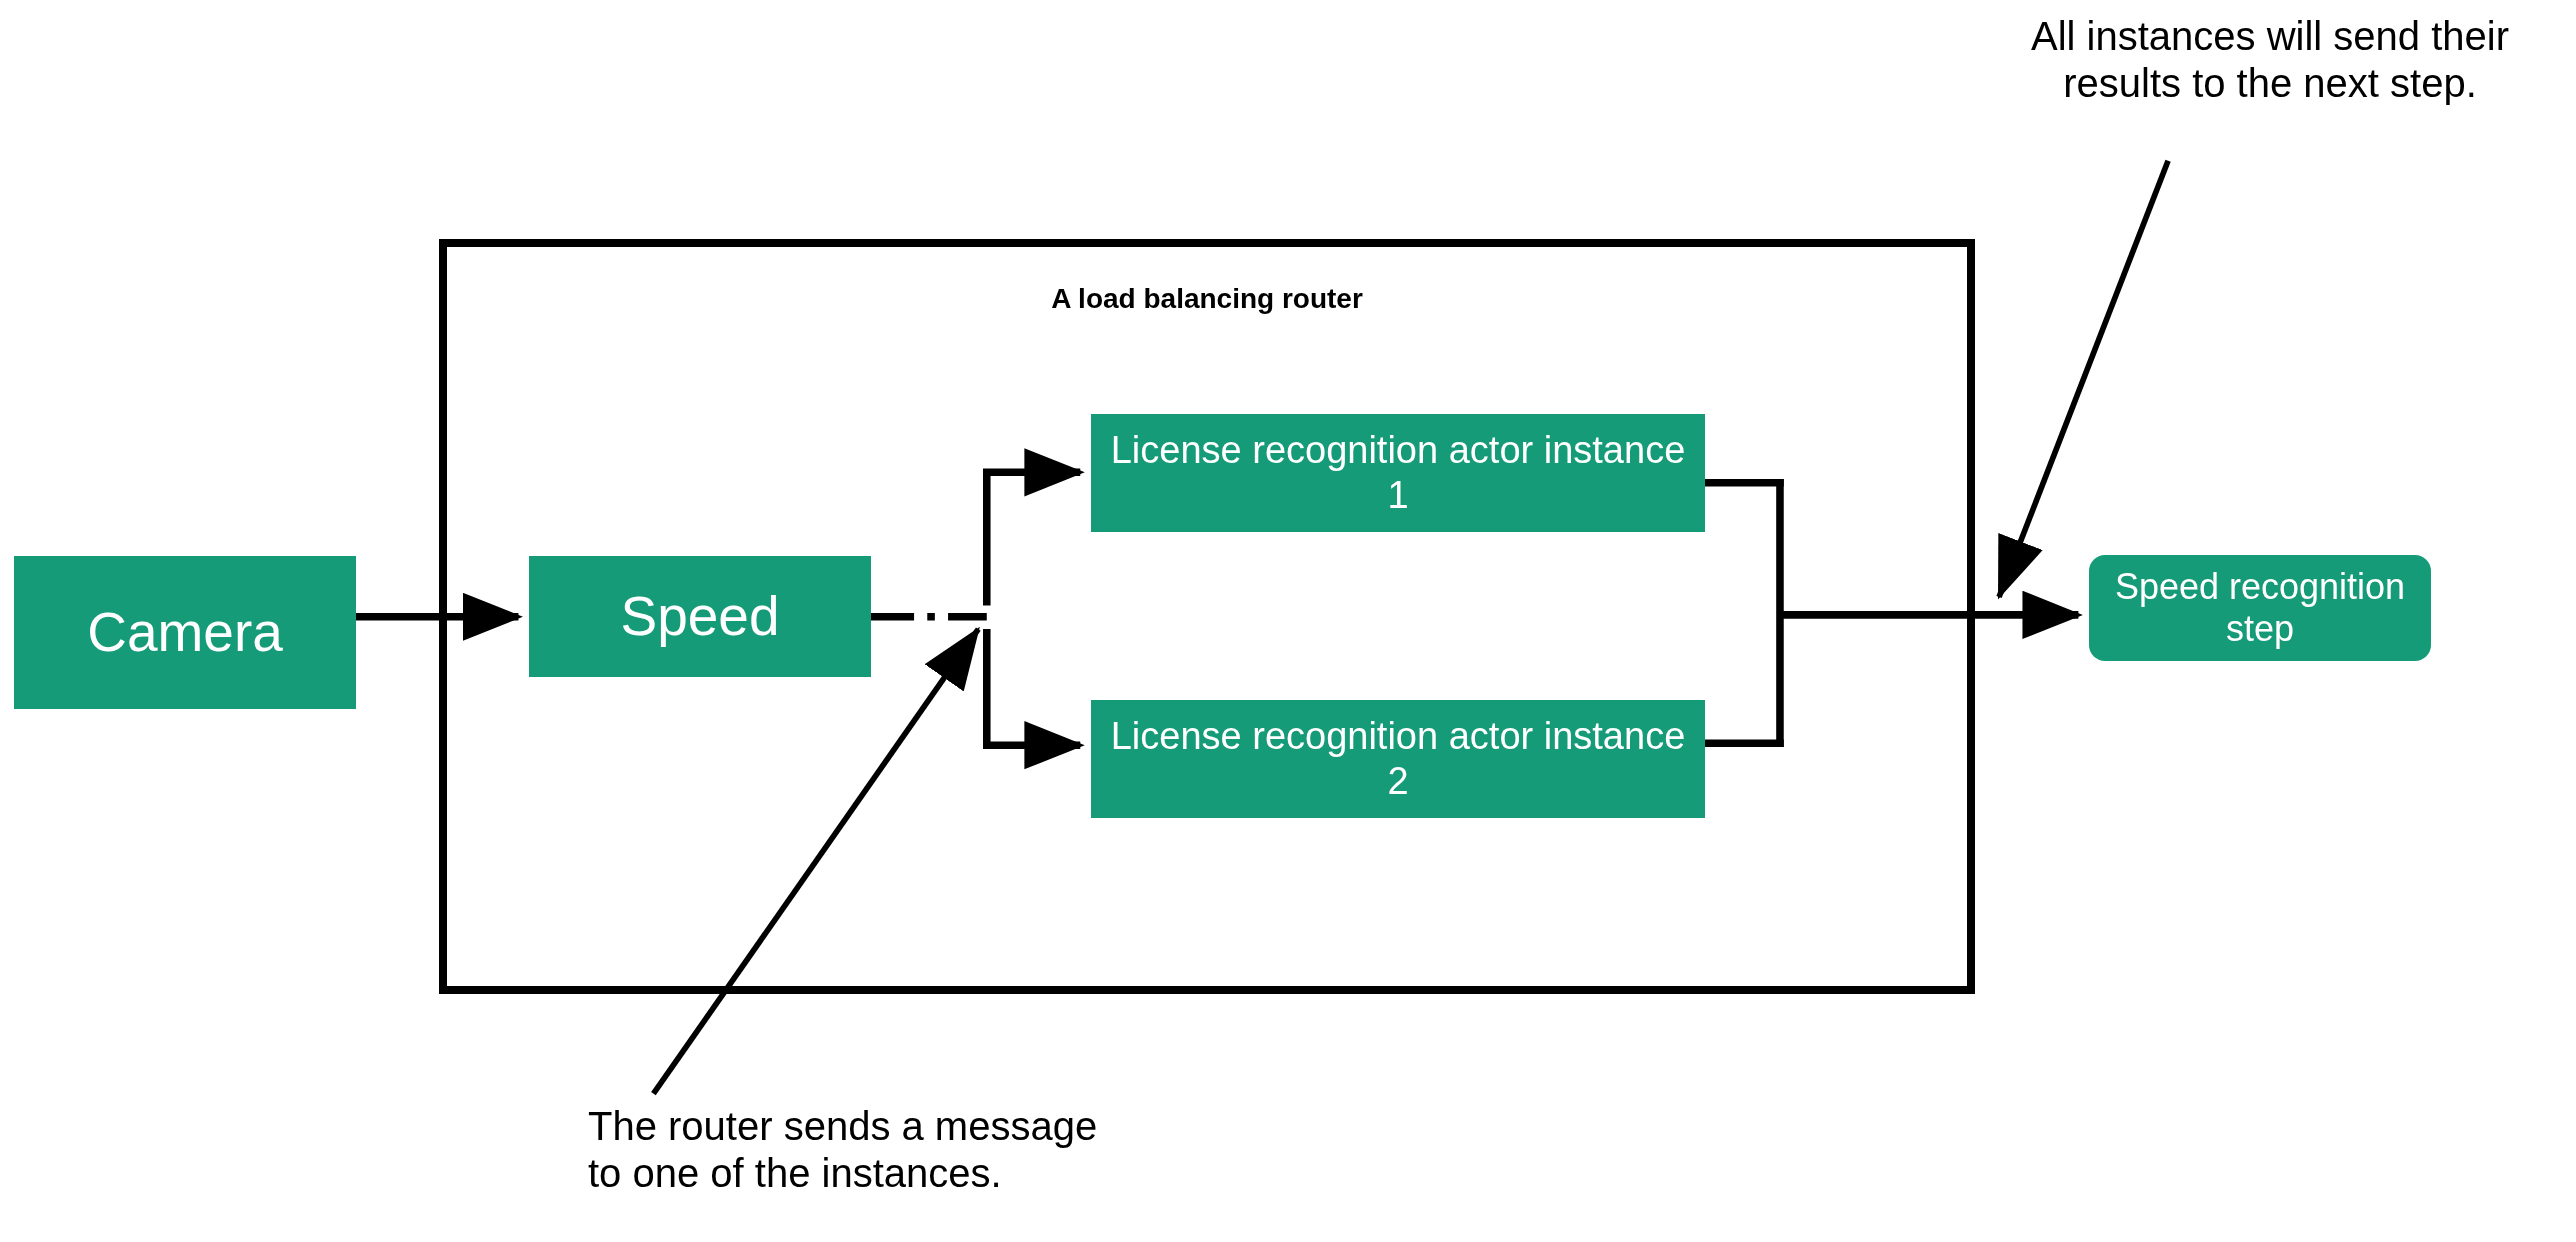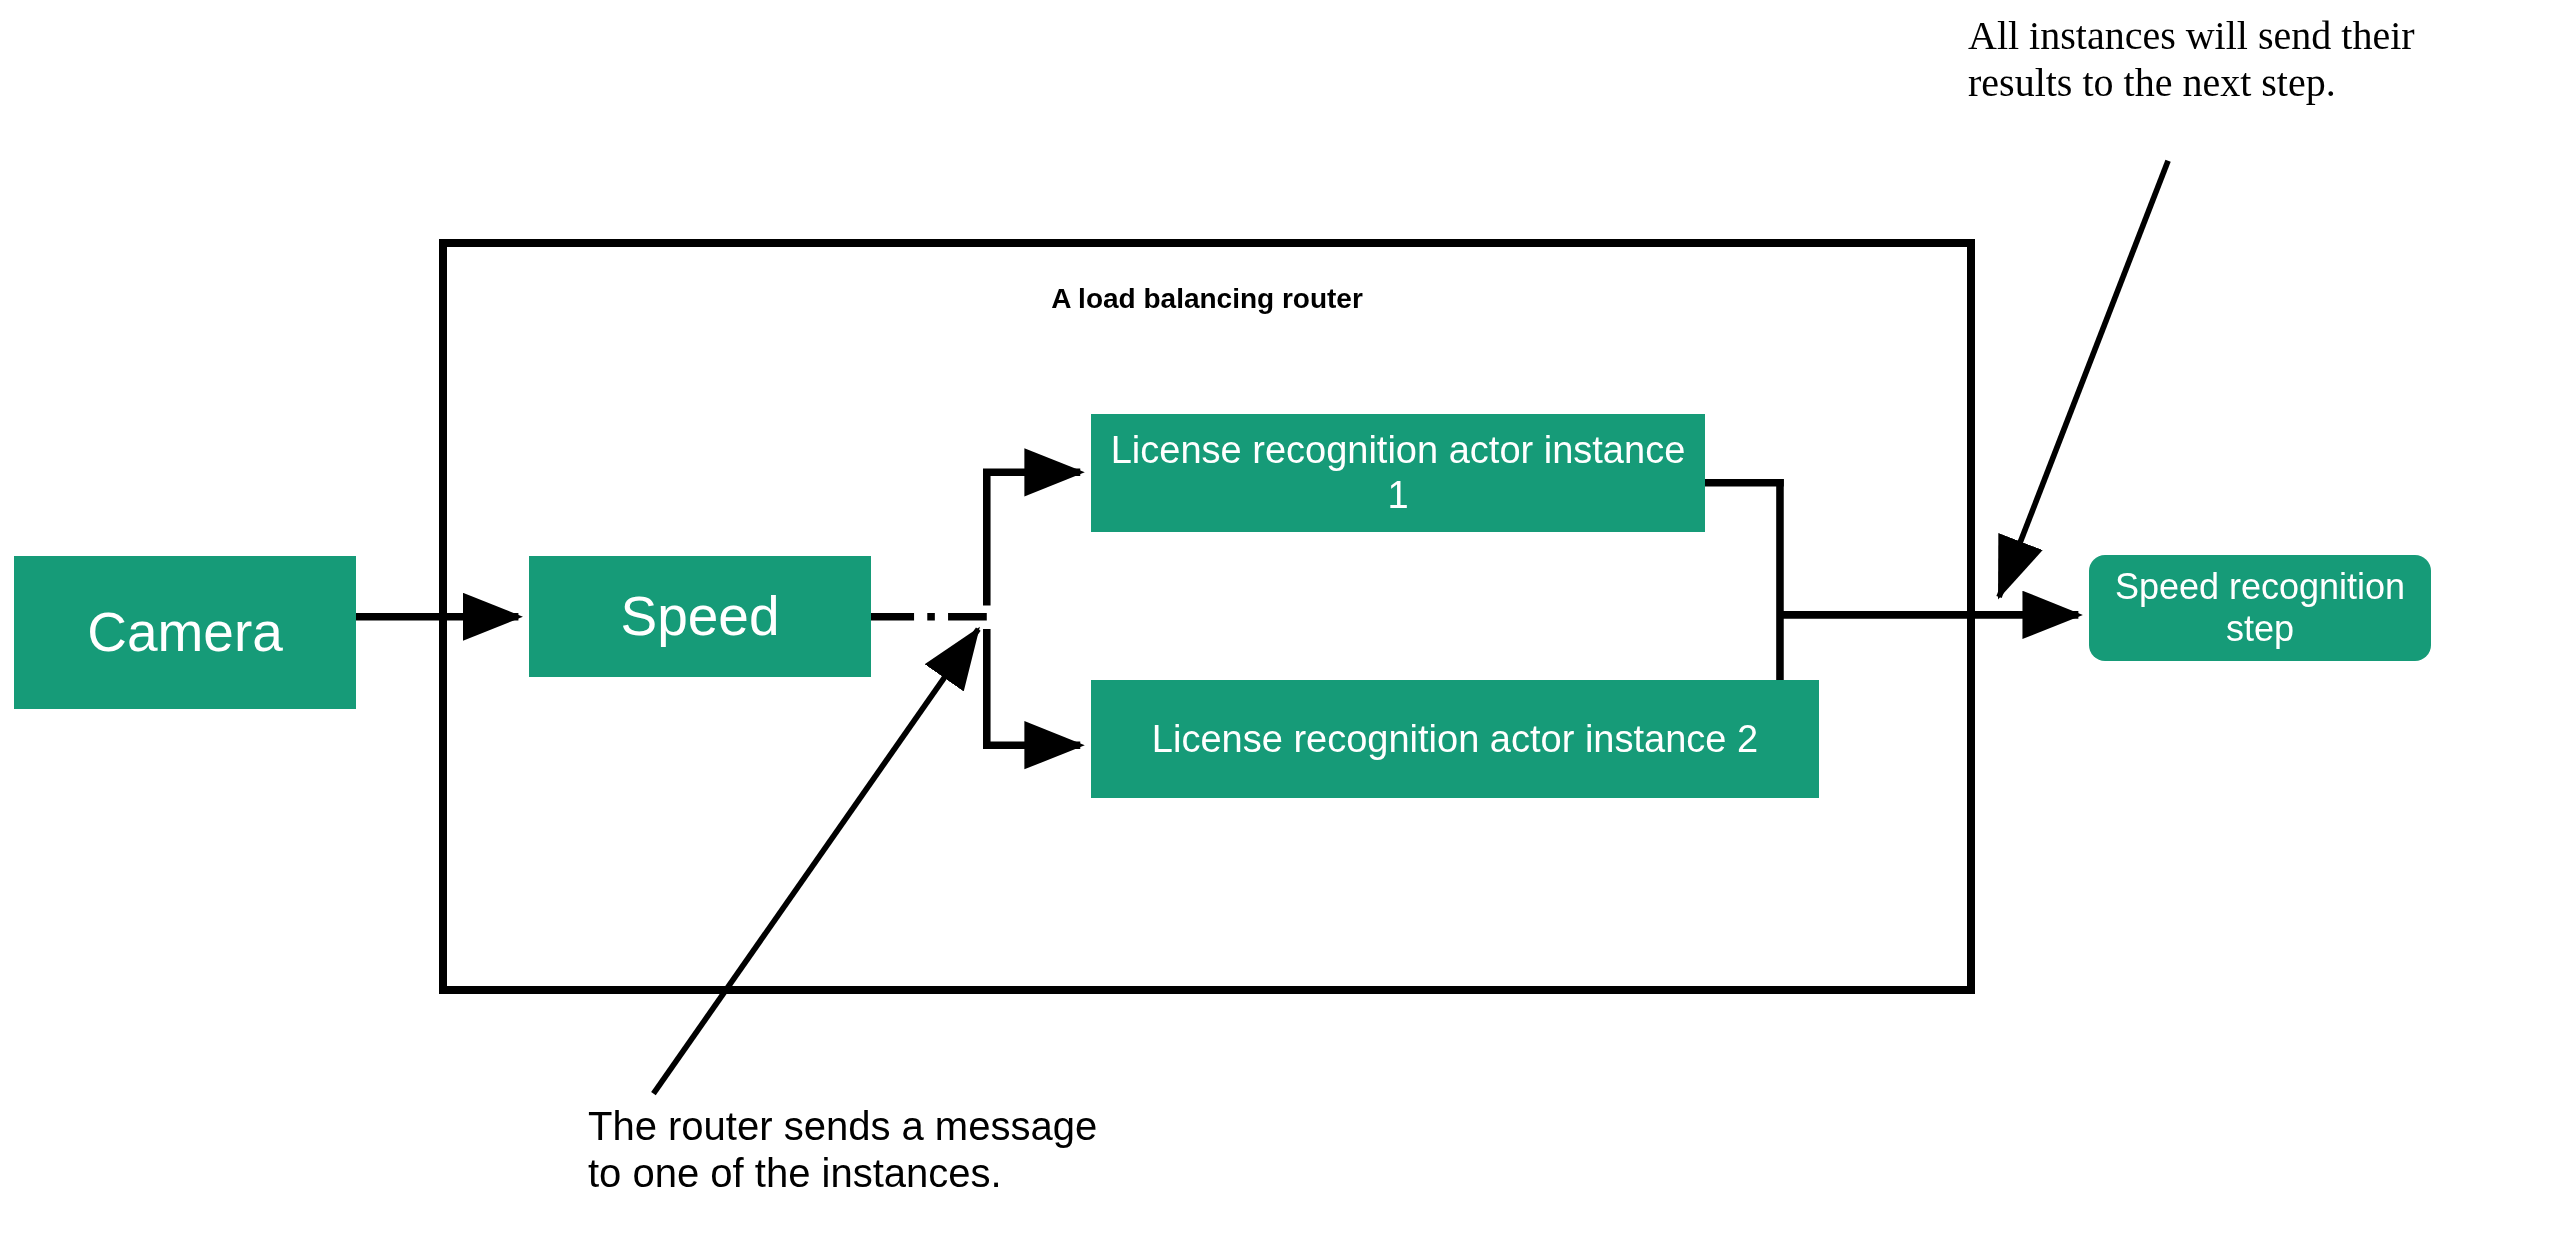--- a/index.html
+++ b/index.html
@@ -41,21 +41,21 @@
     padding: 1.9px 9.4px;
     z-index: 3;
   }
   .node-lg { font-size: 55px; }
   .node-md { font-size: 38px; }
   .node-sm { font-size: 36px; }
 
   #node-camera   { left: 14px;   top: 556px; width: 342px; height: 153px; }
   #node-router   { left: 529px;  top: 556px; width: 342px; height: 121px; }
   #node-inst-1   { left: 1091px; top: 414px; width: 614px; height: 118px; }
-  #node-inst-2   { left: 1091px; top: 680px; width: 728px; height: 118px; }
+  #node-inst-2   { left: 1091px; top: 700px; width: 614px; height: 118px; }
   #node-speed    { left: 2089px; top: 555px; width: 342px; height: 106px; border-radius: 16px; }
 
   
   #group-frame {
     position: absolute;
     left: 439px;
     top: 239px;
     width: 1536px;
     height: 755px;
     border: 8.5px solid #000000;
@@ -77,21 +77,21 @@
 
   
   .annotation {
     position: absolute;
     font-size: 40px;
     line-height: 1.17;
     color: #000000;
     white-space: pre-line;
     z-index: 4;
   }
-  #annotation-top-right { left: 1968px; top: 13.2px;   width: 604px; text-align: left; font-family: Liberation Serif, serif; }
+  #annotation-top-right { left: 1968px; top: 13.2px;   width: 604px; text-align: center; }
   #annotation-bottom    { left: 588px;  top: 1103px; width: 680px; text-align: left; }
 </style>
 </head>
 <body>
 
 <div id="canvas">
 
   <svg id="wires" viewBox="0 0 2728 1316" xmlns="http://www.w3.org/2000/svg">
     <defs>
       <marker id="arw" markerWidth="9" markerHeight="9" refX="7.4" refY="3.2" orient="auto" markerUnits="strokeWidth">

